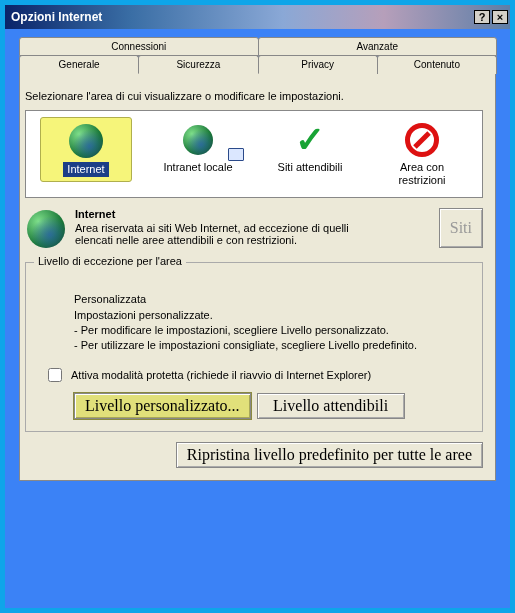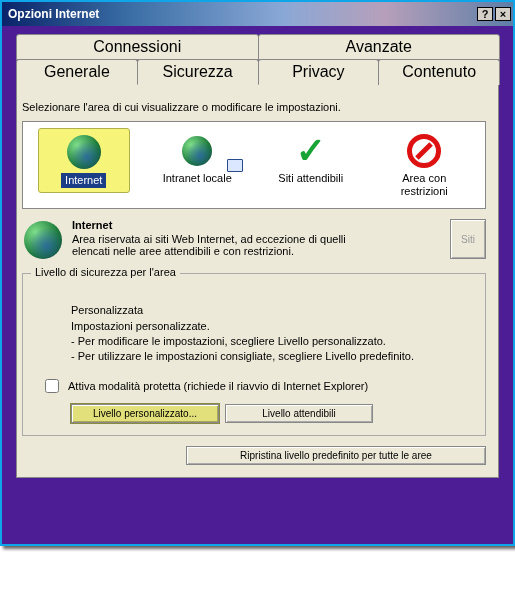--- a/index.html
+++ b/index.html
@@ -6,21 +6,21 @@
   body {
     margin: 0;
     padding: 0;
     width: 515px;
     height: 613px;
     font-family: Tahoma, Arial, sans-serif;
     font-size: 11px;
     background: #fff;
     color: #000;
   }
-  .window { width: 515px; height: 546px; border: 2px solid #0ea5e9; background:#4c1d95; box-shadow: 3px 3px 3px rgba(0,0,0,.6); }
+  .window { width: 515px; height: 613px; border: 5px solid #0ea5e9; background:#3b82f6; box-shadow: 3px 3px 3px rgba(0,0,0,.6); }
   .titlebar {
     height: 24px;
     background: linear-gradient(90deg, #0a246a 0%, #3a6ea5 25%, #8aa8d6 55%, #b69fba 75%, #5d7ea7 100%);
     color: #fff;
     display: flex; align-items: center; padding: 0 2px 0 6px;
     font-weight: bold; font-size: 12px;
   }
   .titlebar .title { flex:1; }
   .titlebar .tbtn {
     width: 16px; height: 14px; margin-left: 2px;
@@ -30,21 +30,21 @@
     font-family: Arial, sans-serif;
   }
   .body { padding: 8px 14px 14px 14px; }
   .tabs-row { display:flex; margin-bottom:-1px; }
   .tabs-row.r2 { margin-top:0; }
   .tab {
     flex:1; text-align:center; padding:3px 15px;
     border:1px solid #888; border-bottom:none;
     background:#ece9d8; margin-right:-1px;
     border-radius:3px 3px 0 0;
-    font-size:16px;
+    font-size:10px;
   }
   .tab.inactive-row { border-bottom:1px solid #888; }
   .tab.selected { background:#ece9d8; font-weight:normal; position:relative; z-index:2; border-bottom:1px solid #ece9d8; }
   .panel {
     border:1px solid #888; background:#ece9d8;
     padding:10px 12px 12px 5px;
   }
   .instruction { margin:6px 0 8px 0; }
   .zones {
     border:1px solid #888; background:#fff; padding:6px 4px 6px 4px;
@@ -64,21 +64,21 @@
   .nosym { width:34px;height:34px;border-radius:50%;border:5px solid #d11; position:relative;}
   .nosym::after{content:"";position:absolute;left:2px;right:2px;top:50%;height:5px;background:#d11;transform:translateY(-50%) rotate(-45deg);}
   .desc-row { display:flex; margin-top:10px; gap:8px; }
   .desc-ico { width:42px; display:flex;align-items:flex-start;justify-content:center;padding-top:2px; }
   .desc-txt { flex:1; }
   .desc-txt .head { font-weight:bold; margin-bottom:2px; }
   .siti-btn-col { width:118px; display:flex; justify-content:flex-end; }
   .btn {
     padding:3px 10px; border:1px solid #888; background:#ece9d8;
     box-shadow: inset 1px 1px #fff, inset -1px -1px #aaa;
-    font-size:10px; font-family:Liberation Sans, sans-serif;
+    font-size:16px; font-family:Liberation Serif, serif;
   }
   .btn[disabled] { color:#999; }
   .btn.hi {
     background:#e1e07a;
     box-shadow: inset 1px 1px #fff, inset -1px -1px #a8a75a, 0 0 0 1px #8a8a40;
   }
   .fieldset {
     margin-top:14px; border:1px solid #aaa; padding:12px 12px 12px 12px; position:relative;
   }
   .fieldset .legend { position:absolute; top:-8px; left:8px; background:#ece9d8; padding:0 4px; }
@@ -152,21 +152,21 @@
         <div class="desc-txt">
           <div class="head">Internet</div>
           <div>Area riservata ai siti Web Internet, ad eccezione di quelli elencati nelle aree attendibili e con restrizioni.</div>
         </div>
         <div class="siti-btn-col">
           <button class="btn" disabled="">Siti</button>
         </div>
       </div>
 
       <div class="fieldset">
-        <span class="legend">Livello di sicurezza per l'area</span>
+        <span class="legend">Livello di eccezione per l'area</span>
         <div class="sec-body">
           <div class="sec-head">Personalizzata</div>
           <div class="sec-line">Impostazioni personalizzate.</div>
           <div class="sec-line">- Per modificare le impostazioni, scegliere Livello personalizzato.</div>
           <div class="sec-line">- Per utilizzare le impostazioni consigliate, scegliere Livello predefinito.</div>
         </div>
         <label class="checkbox-row">
           <input type="checkbox" style="">
           <span>Attiva modalità protetta (richiede il riavvio di Internet Explorer)</span>
         </label>

